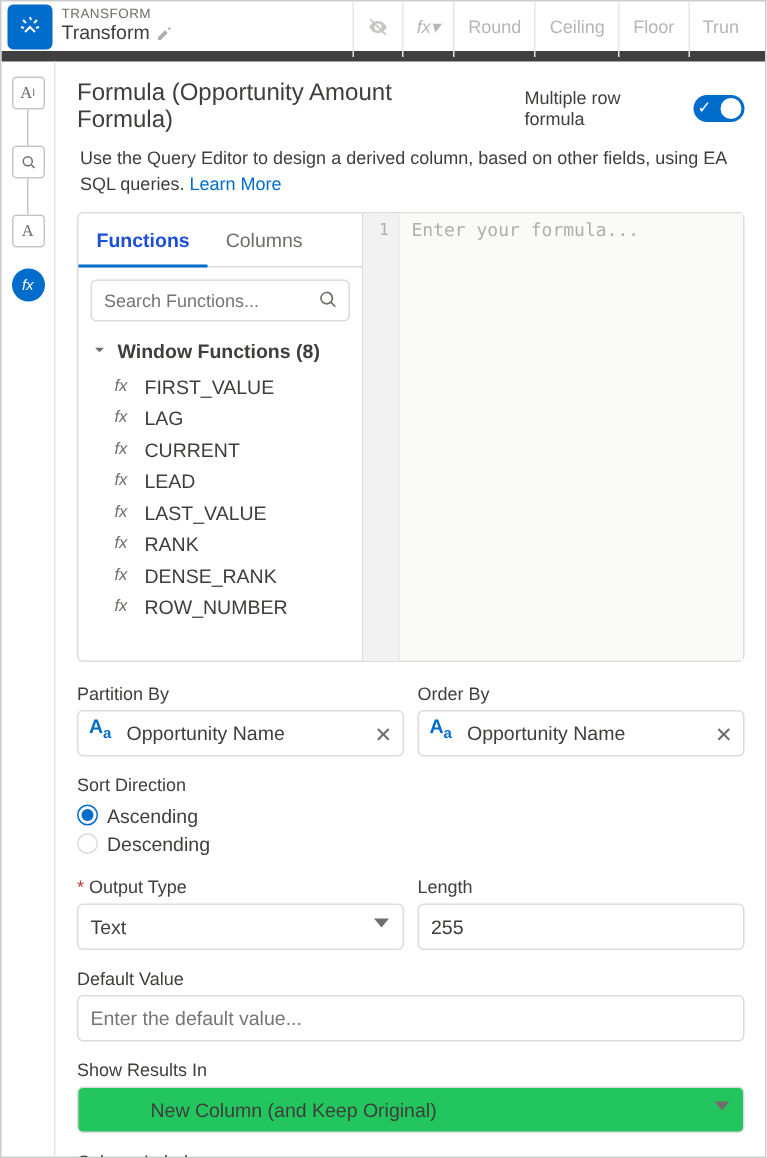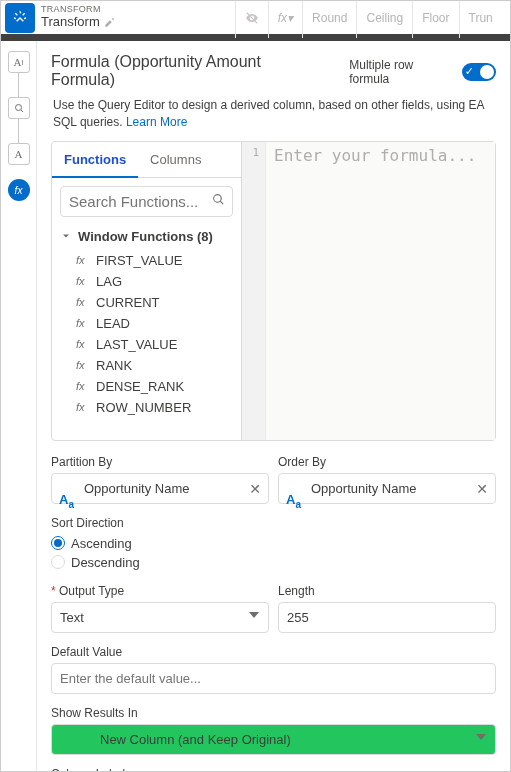--- a/index.html
+++ b/index.html
@@ -36,40 +36,40 @@
 .desc a { color: #006dcc; text-decoration: none; }
 
 
 .panel { display: flex; border: 1px solid #dddbda; border-radius: 4px; height: 300px; }
 .panel-left { width: 190px; border-right: 1px solid #dddbda; display: flex; flex-direction: column; }
 .tabs { display: flex; border-bottom: 1px solid #dddbda; }
 .tab { padding: 10px 12px 9px; font-size: 13px; color: #706e6b; cursor: pointer; }
 .tab.active { color: #1d4ed8; border-bottom: 2px solid #006dcc; font-weight: 600; margin-bottom: -1px; }
 .search-row { padding: 8px; }
 .search-box { position: relative; }
-.search-box input { width: 100%; border: 1px solid #dddbda; border-radius: 4px; padding: 6px 26px 6px 8px; font-size: 15px; }
+.search-box input { width: 100%; border: 1px solid #dddbda; border-radius: 4px; padding: 6px 26px 6px 8px; font-size: 12px; }
 .search-box svg { position: absolute; right: 8px; top: 7px; width: 13px; height: 13px; fill: #706e6b; }
 .fn-list { padding: 0 6px 6px; overflow: hidden; }
 .fn-group { display: flex; align-items: center; gap: 6px; font-size: 13px; font-weight: 600; color: #3e3e3c; padding: 4px 2px 6px 2px; }
 .fn-group svg { width: 12px; height: 12px; fill: #706e6b; }
 .fn-item { display: flex; align-items: center; gap: 6px; padding: 3px 2px 3px 18px; font-size: 13px; color: #3e3e3c; }
 .fn-item .fx { color: #706e6b; font-style: italic; font-size: 11px; width: 14px; }
 
 .editor { flex: 1; display: flex; background: #fafaf9; }
 .gutter { width: 24px; background: #f3f2f2; color: #b0adab; text-align: right; padding: 4px 6px 0 0; font-family: monospace; font-size: 11px; border-right: 1px solid #e9e9e9; }
-.code { flex: 1; padding: 4px 0 0 8px; font-family: monospace; font-size: 16px; color: #b0adab; }
+.code { flex: 1; padding: 4px 0 0 8px; font-family: monospace; font-size: 12px; color: #b0adab; }
 
 
 .row2 { display: flex; gap: 9px; margin-top: 14px; }
 .col { flex: 1; }
 .label { font-size: 12px; color: #3e3e3c; margin-bottom: 4px; display: block; }
 .label .req { color: #c23934; }
 .input { width: 100%; border: 1px solid #dddbda; border-radius: 4px; padding: 7px 8px; font-size: 13px; color: #3e3e3c; background: #fff; }
 .input-pill { position: relative; }
-.input-pill .icon-Aa { position: absolute; left: 8px; top: 19px; font-size: 13px; color: #006dcc; font-weight: 600; }
+.input-pill .icon-Aa { position: absolute; left: 8px; top: 3px; font-size: 13px; color: #006dcc; font-weight: 600; }
 .input-pill .icon-Aa sub { font-size: 10px; }
 .input-pill input { padding-left: 32px; padding-right: 26px; }
 .input-pill .clear { position: absolute; right: 8px; top: 8px; font-size: 14px; color: #706e6b; cursor: pointer; }
 
 .radios { margin-top: 4px; }
 .radio-row { display: flex; align-items: center; gap: 6px; font-size: 13px; color: #3e3e3c; padding: 2px 0; }
 .radio { width: 14px; height: 14px; border: 1px solid #dddbda; border-radius: 50%; display: inline-flex; align-items: center; justify-content: center; }
 .radio.on { border-color: #006dcc; }
 .radio.on::after { content: ""; width: 8px; height: 8px; background: #006dcc; border-radius: 50%; }
 

